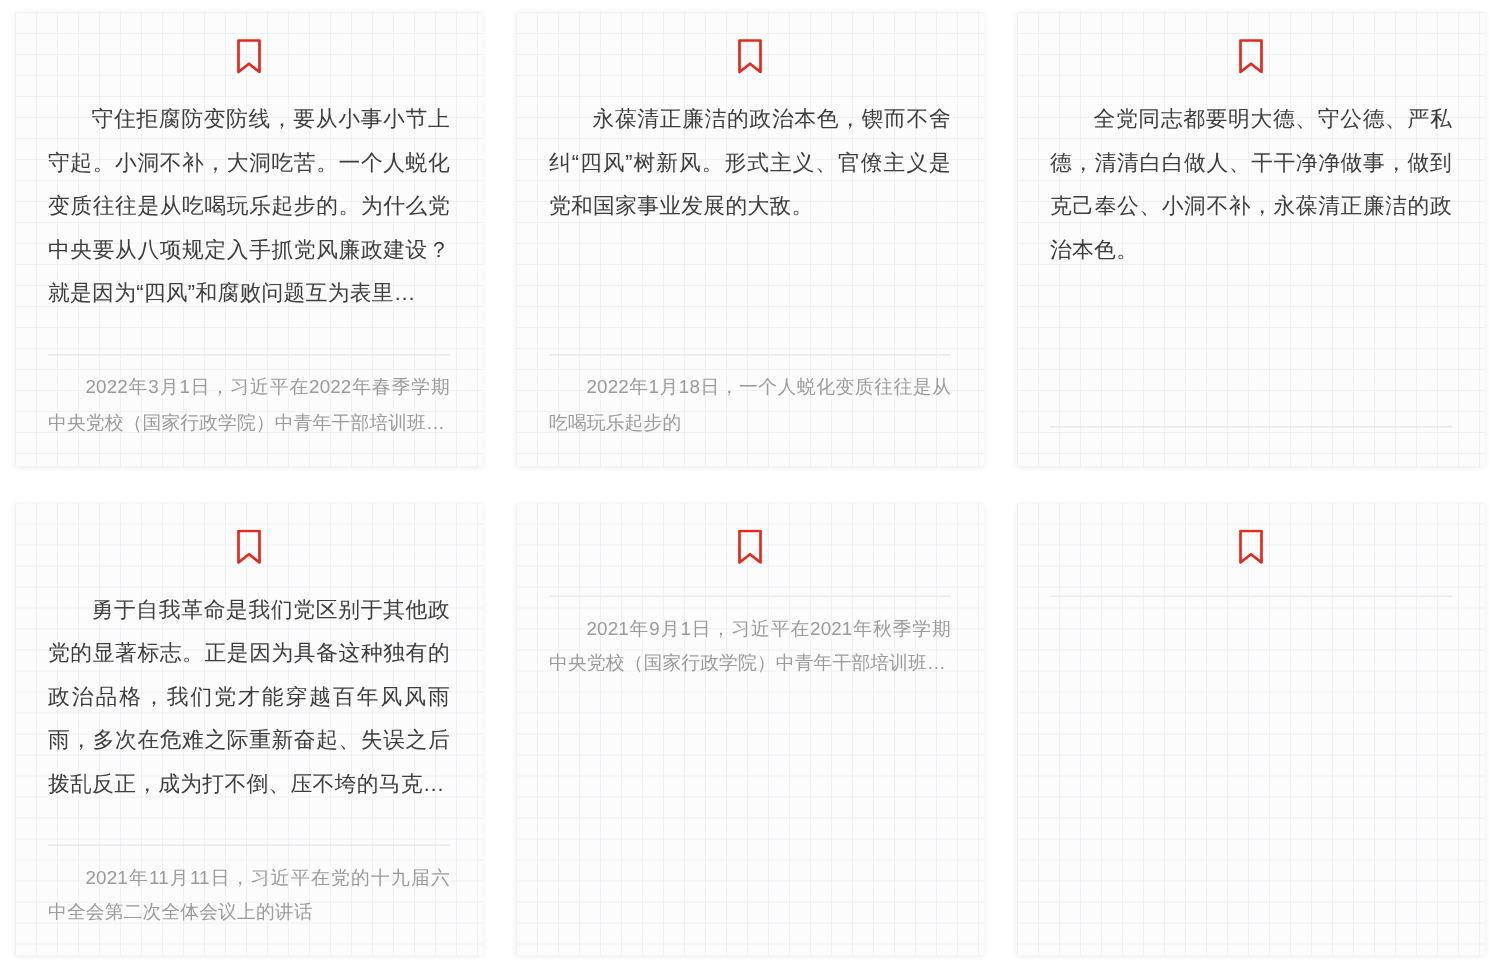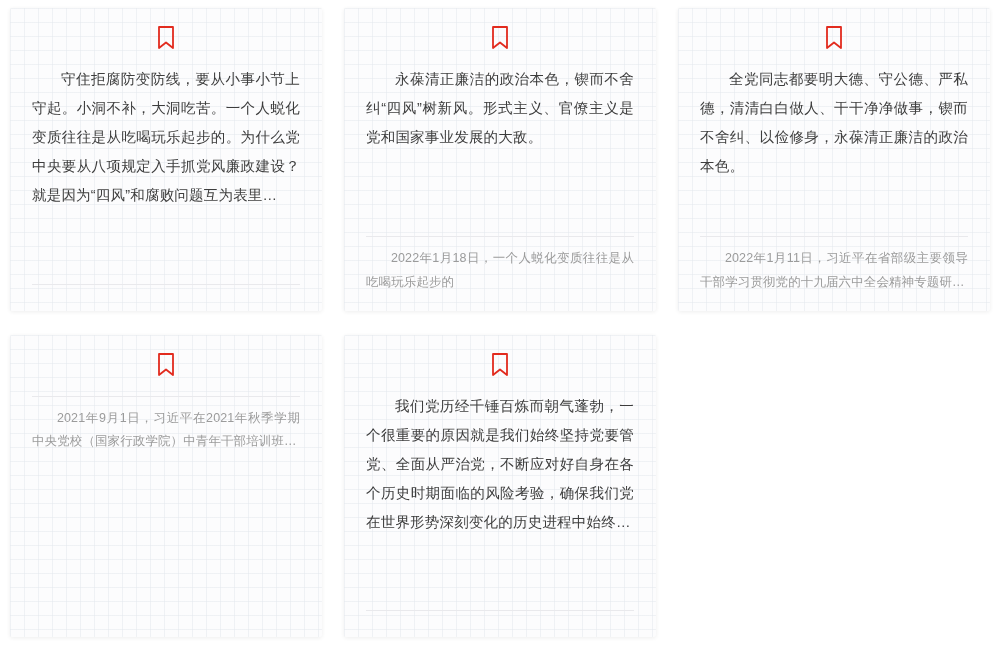--- a/index.html
+++ b/index.html
@@ -81,58 +81,67 @@
 <div class="grid">
 
   <div class="card card-1">
     <div class="bookmark">
       <svg width="18" height="24" viewBox="0 0 18 24" aria-hidden="true">
         <path d="M2 1 H16 V22 L9 16.5 L2 22 Z" fill="none" stroke="#e22b1e" stroke-width="1.8" stroke-linejoin="round"></path>
       </svg>
     </div>
     <div class="quote">守住拒腐防变防线，要从小事小节上守起。小洞不补，大洞吃苦。一个人蜕化变质往往是从吃喝玩乐起步的。为什么党中央要从八项规定入手抓党风廉政建设？就是因为“四风”和腐败问题互为表里…</div>
     <hr class="divider">
+    <div class="source">2022年3月1日，习近平在2022年春季学期中央党校（国家行政学院）中青年干部培训班…</div>
   </div>
 
   <div class="card card-2">
     <div class="bookmark">
       <svg width="18" height="24" viewBox="0 0 18 24" aria-hidden="true">
         <path d="M2 1 H16 V22 L9 16.5 L2 22 Z" fill="none" stroke="#e22b1e" stroke-width="1.8" stroke-linejoin="round"></path>
       </svg>
     </div>
     <div class="quote">永葆清正廉洁的政治本色，锲而不舍纠“四风”树新风。形式主义、官僚主义是党和国家事业发展的大敌。</div>
     <hr class="divider">
     <div class="source">2022年1月18日，一个人蜕化变质往往是从吃喝玩乐起步的</div>
   </div>
 
   <div class="card card-3">
     <div class="bookmark">
       <svg width="18" height="24" viewBox="0 0 18 24" aria-hidden="true">
         <path d="M2 1 H16 V22 L9 16.5 L2 22 Z" fill="none" stroke="#e22b1e" stroke-width="1.8" stroke-linejoin="round"></path>
       </svg>
     </div>
-    <div class="quote">全党同志都要明大德、守公德、严私德，清清白白做人、干干净净做事，锲而不舍纠、以俭修身，永葆清正廉洁的政治本色。</div>
+    <div class="quote">全党同志都要明大德、守公德、严私德，清清白白做人、干干净净做事，做到克己奉公、小洞不补，永葆清正廉洁的政治本色。</div>
     <hr class="divider">
-    <div class="source">2022年1月11日，习近平在省部级主要领导干部学习贯彻党的十九届六中全会精神专题研…</div>
   </div>
 
+  <div class="card card-4">
+    <div class="bookmark">
+      <svg width="18" height="24" viewBox="0 0 18 24" aria-hidden="true">
+        <path d="M2 1 H16 V22 L9 16.5 L2 22 Z" fill="none" stroke="#e22b1e" stroke-width="1.8" stroke-linejoin="round"></path>
+      </svg>
+    </div>
+    <div class="quote">勇于自我革命是我们党区别于其他政党的显著标志。正是因为具备这种独有的政治品格，我们党才能穿越百年风风雨雨，多次在危难之际重新奋起、失误之后拨乱反正，成为打不倒、压不垮的马克…</div>
+    <hr class="divider">
+    <div class="source">2021年11月11日，习近平在党的十九届六中全会第二次全体会议上的讲话</div>
+  </div>
 
   <div class="card card-5">
     <div class="bookmark">
       <svg width="18" height="24" viewBox="0 0 18 24" aria-hidden="true">
         <path d="M2 1 H16 V22 L9 16.5 L2 22 Z" fill="none" stroke="#e22b1e" stroke-width="1.8" stroke-linejoin="round"></path>
       </svg>
     </div>
     <hr class="divider">
     <div class="source">2021年9月1日，习近平在2021年秋季学期中央党校（国家行政学院）中青年干部培训班…</div>
   </div>
 
   <div class="card card-6">
     <div class="bookmark">
       <svg width="18" height="24" viewBox="0 0 18 24" aria-hidden="true">
         <path d="M2 1 H16 V22 L9 16.5 L2 22 Z" fill="none" stroke="#e22b1e" stroke-width="1.8" stroke-linejoin="round"></path>
       </svg>
     </div>
-    <div class="quote">我们党历经千锤百炼而朝气蓬勃，一个很重要的原因就是我们始终坚持党要管党、全面从严治党，不断应对好自身在各个历史时期面临的风险考验，确保我们党在世界形势深刻变化的历史进程中始终…</div>
     <hr class="divider">
   </div>
 
 </div>
 
 </body></html>

